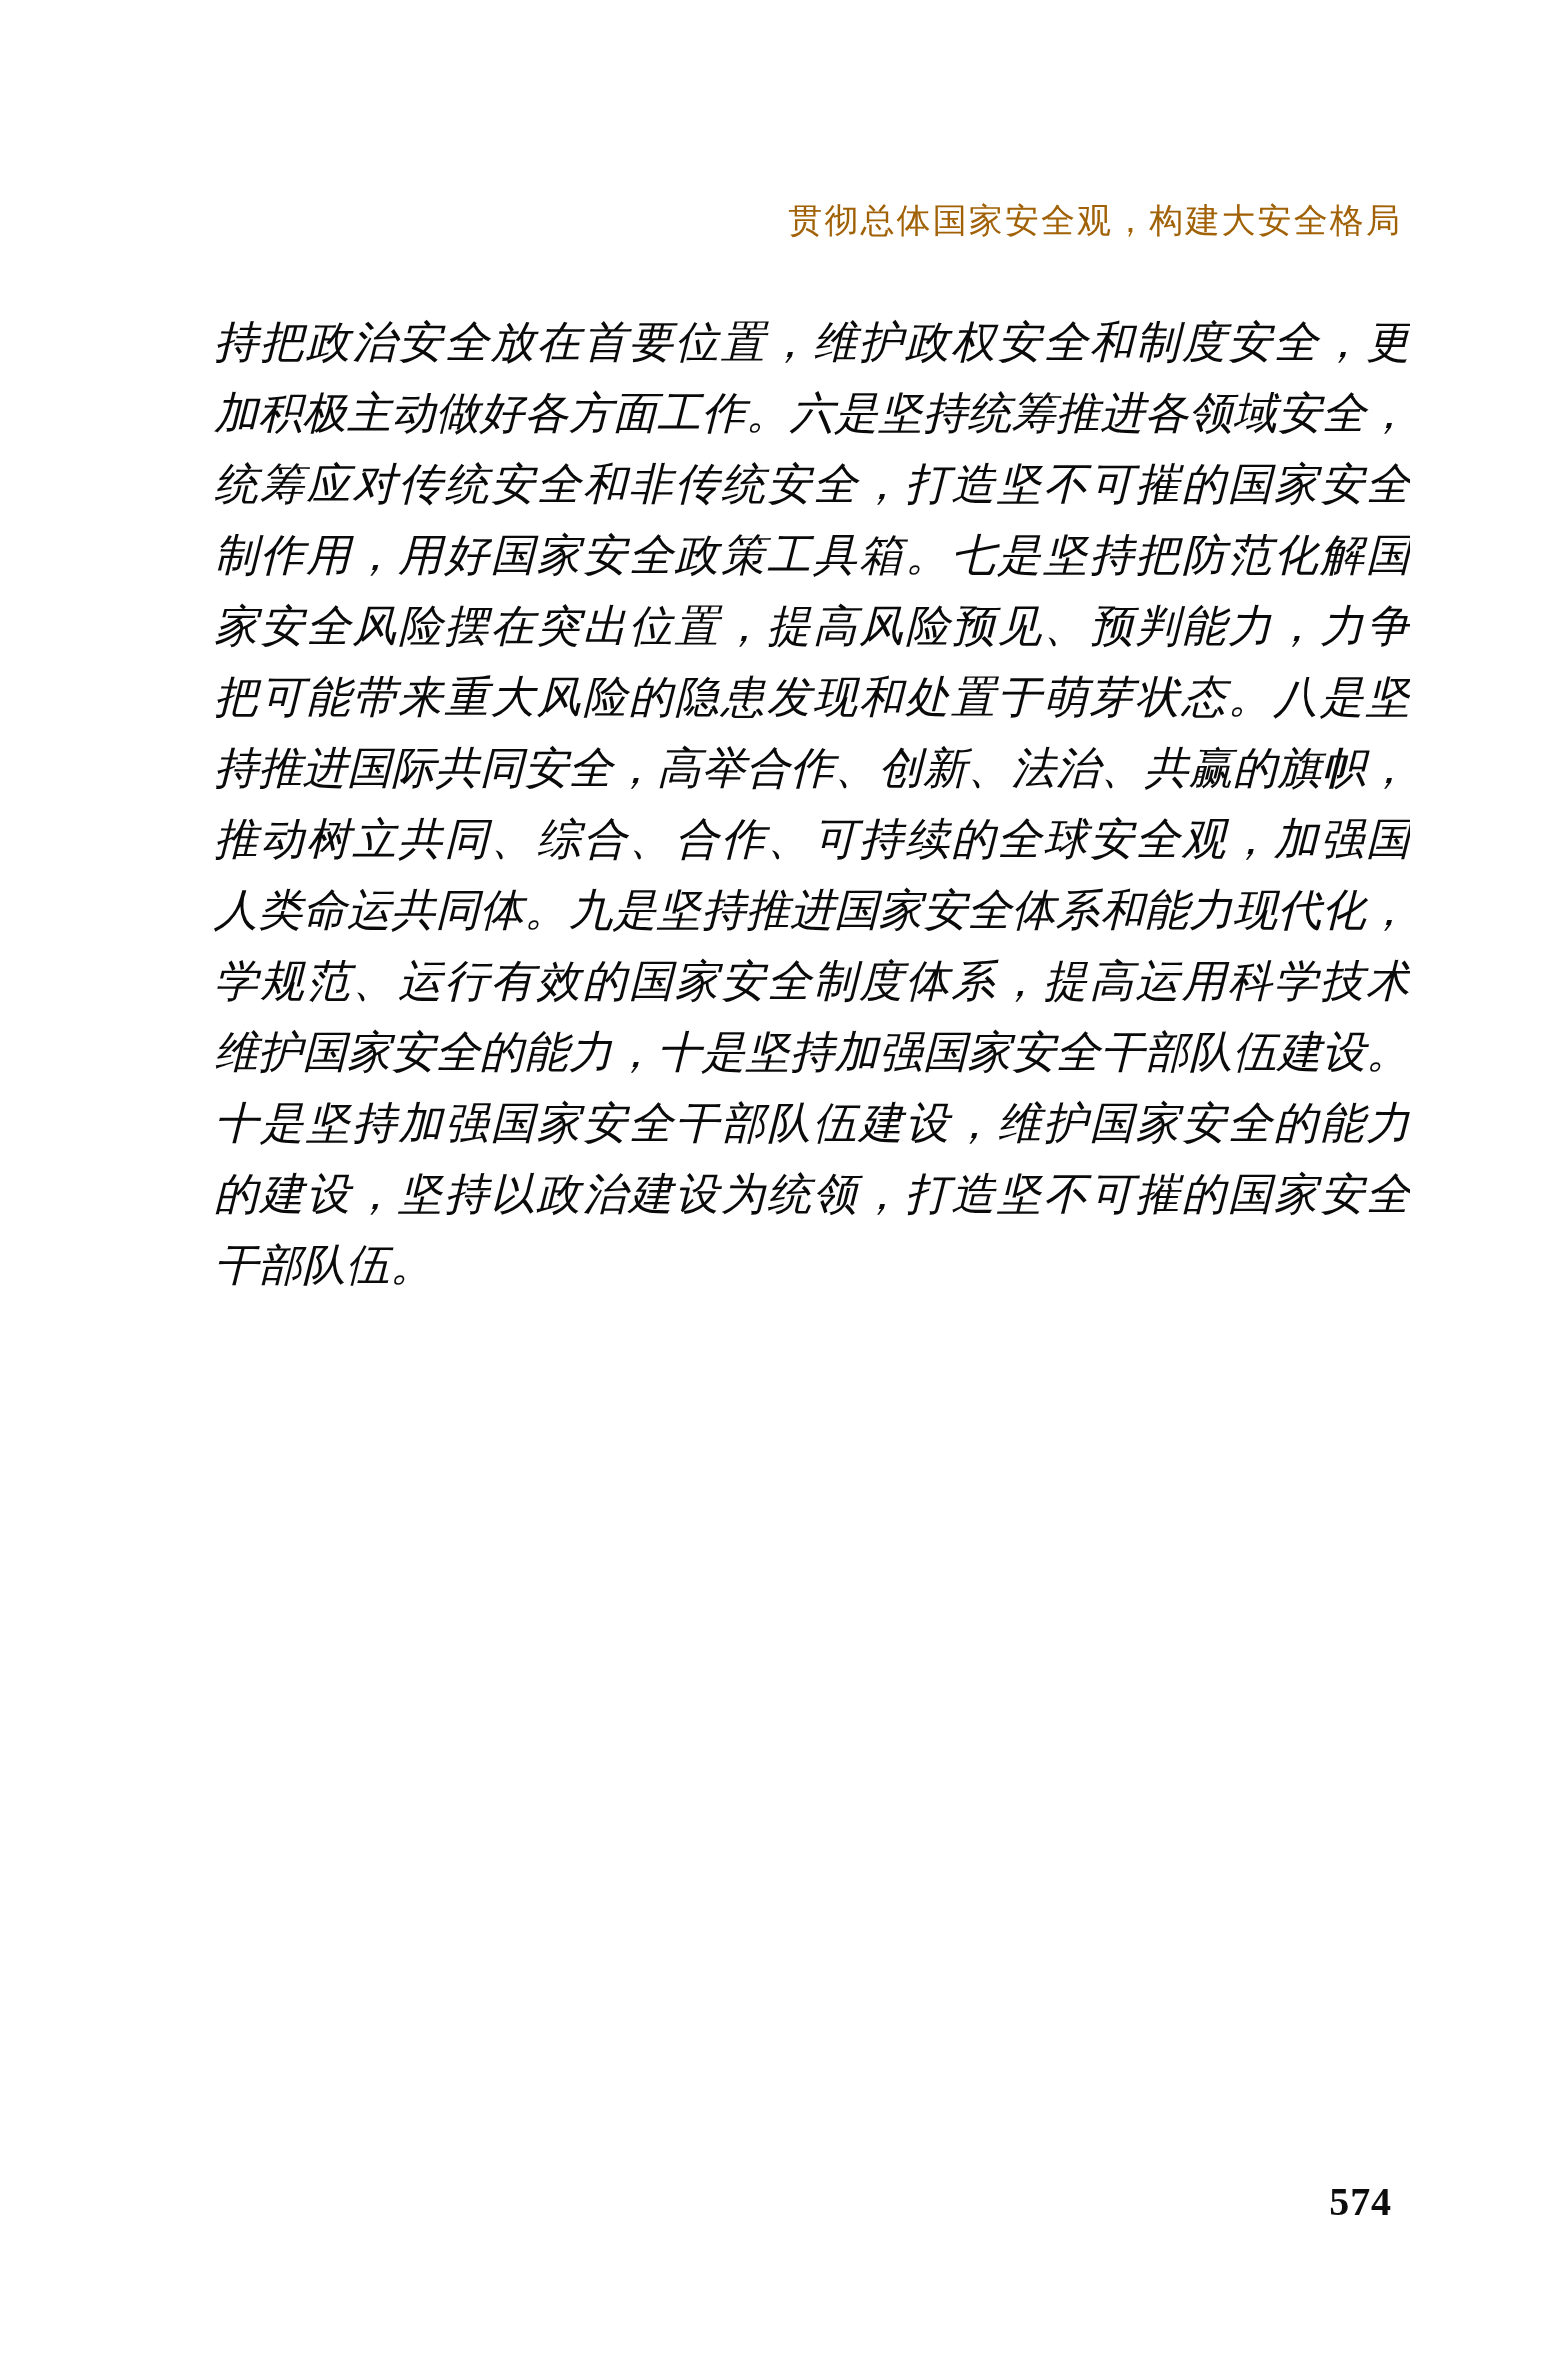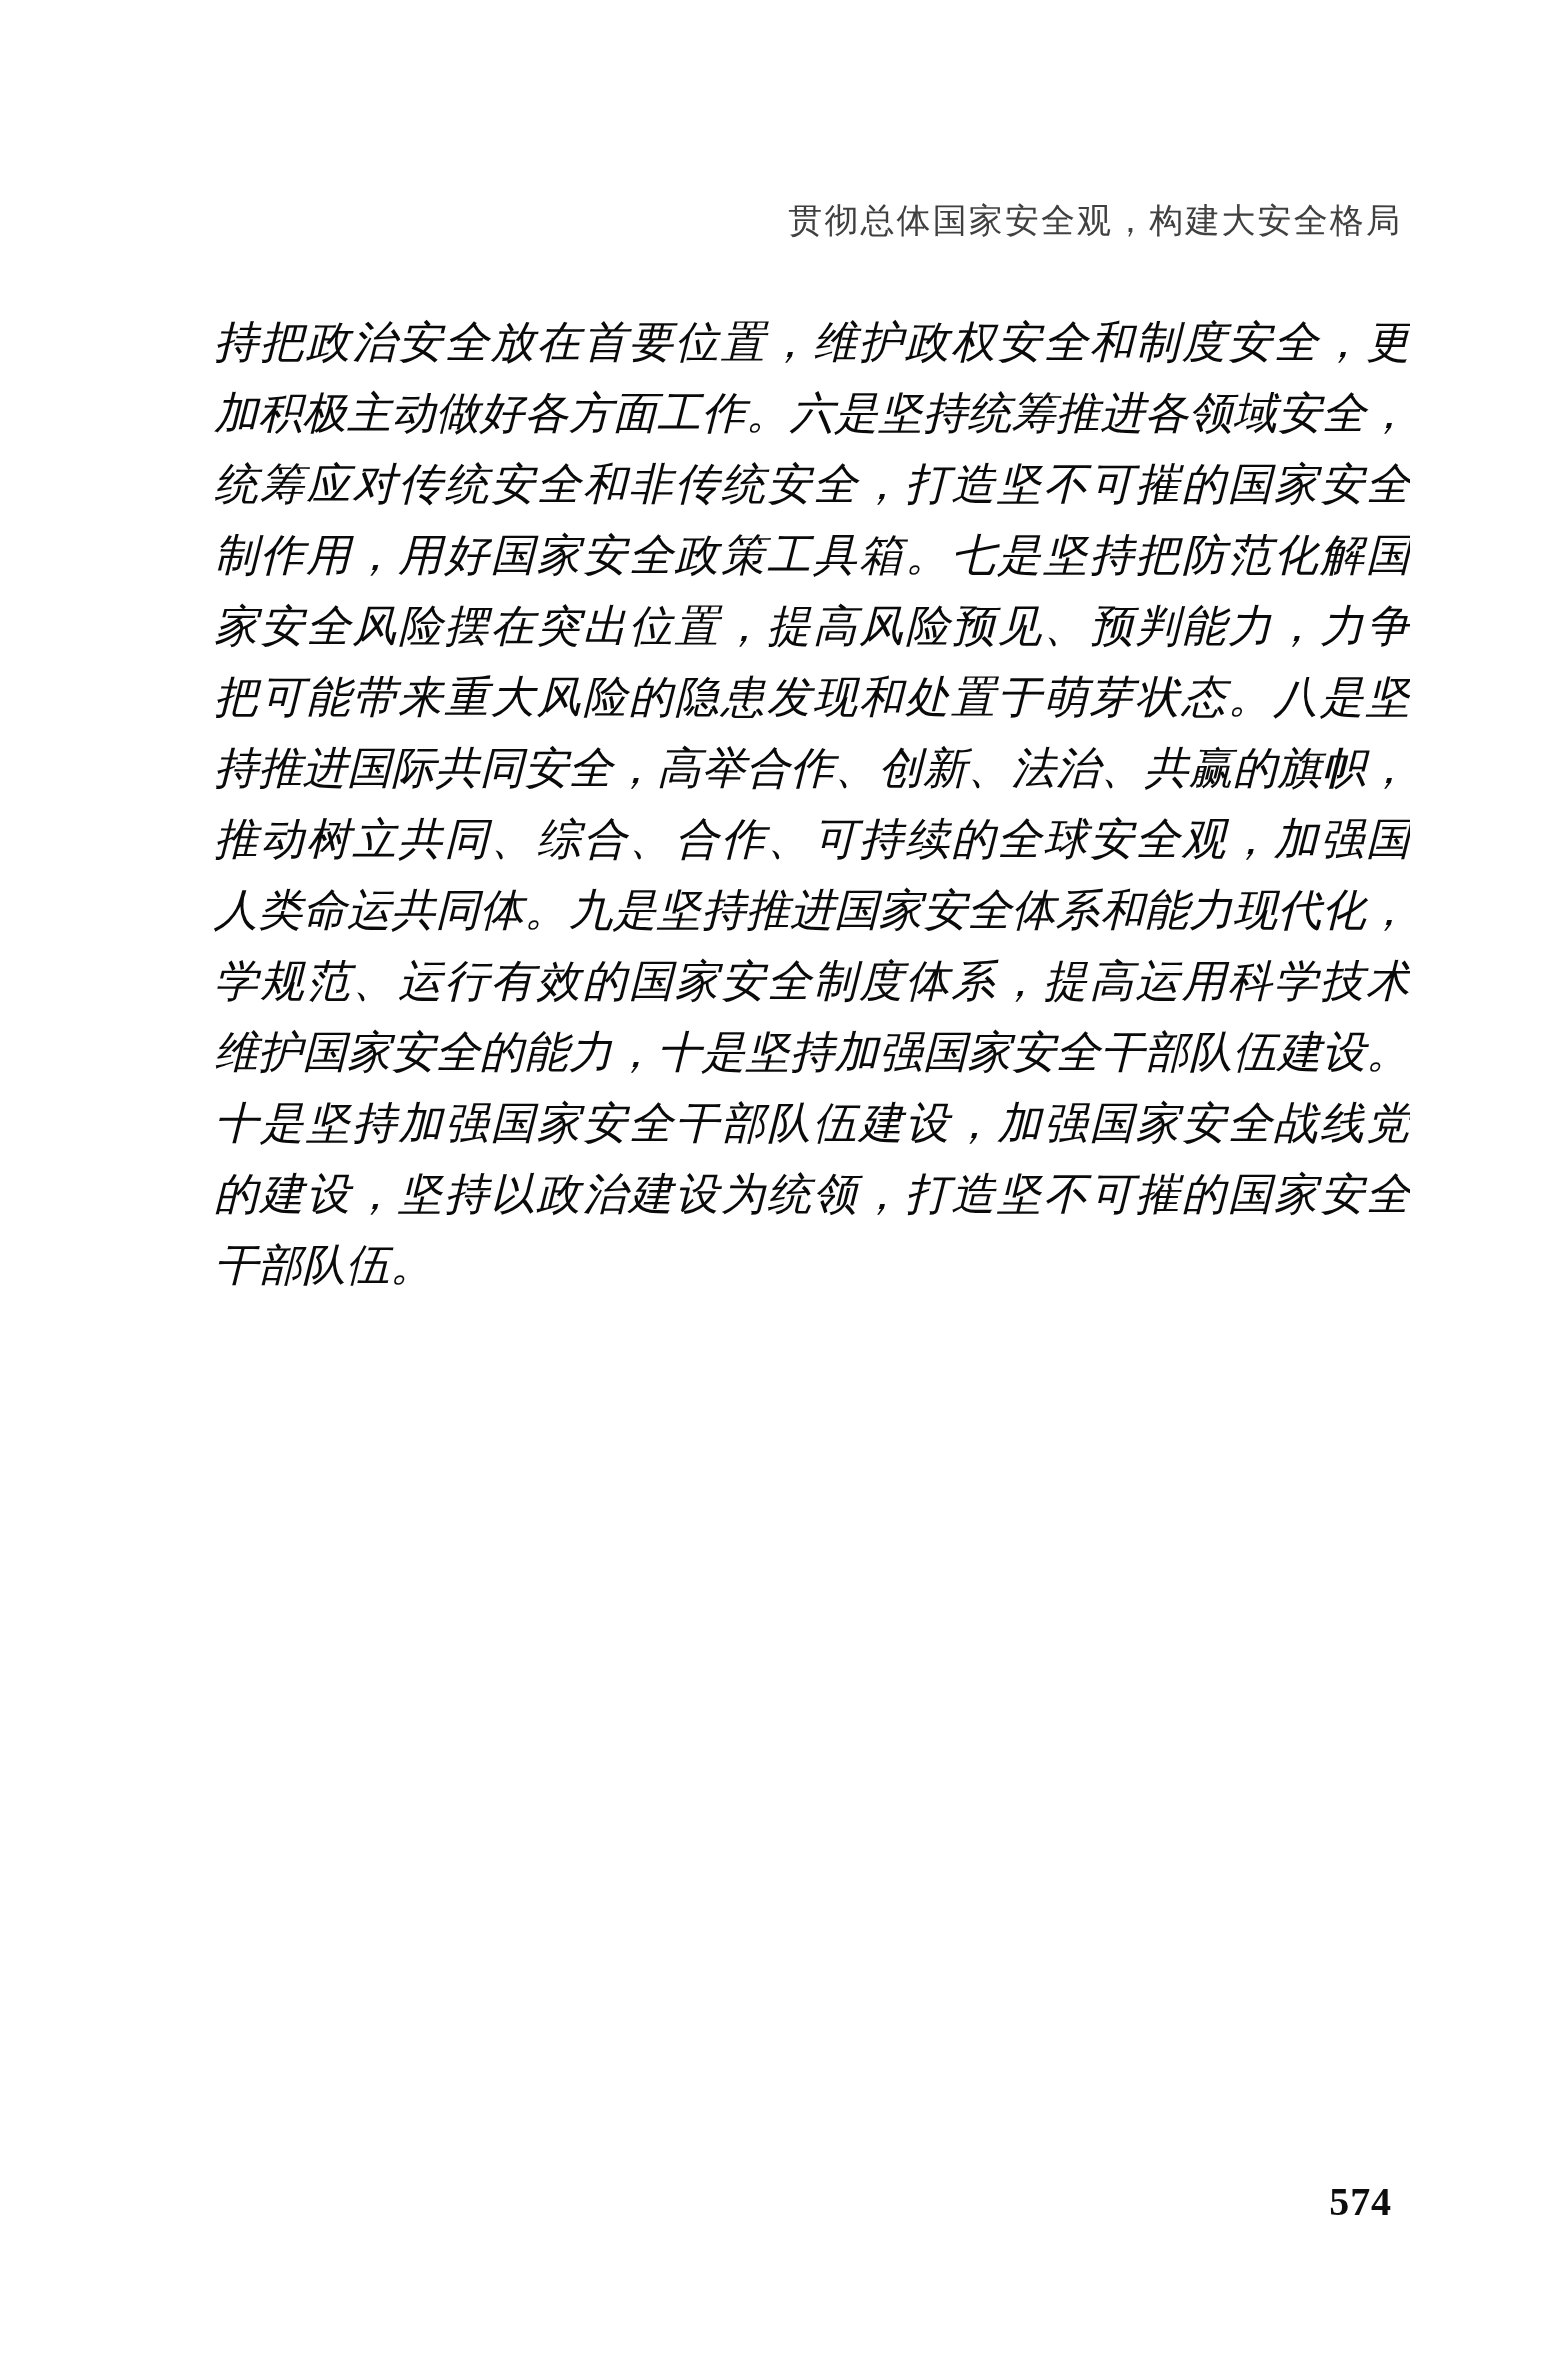--- a/index.html
+++ b/index.html
@@ -17,21 +17,21 @@
 
   
   .running-header {
     position: absolute;
     top: 200px;
     right: 148px;
     font-size: 34px;
     line-height: 41px;
     letter-spacing: 2.1px;
     white-space: nowrap;
-    color: #404040;
+    color: #a16207;
   }
 
   
   .body-text {
     position: absolute;
     top: 307px;
     left: 214px;
     width: 1196px;
     font-size: 44px;
     color: #0a0a0a;
@@ -76,21 +76,21 @@
     <div class="line">加积极主动做好各方面工作。六是坚持统筹推进各领域安全，</div>
     <div class="line">统筹应对传统安全和非传统安全，打造坚不可摧的国家安全</div>
     <div class="line">制作用，用好国家安全政策工具箱。七是坚持把防范化解国</div>
     <div class="line">家安全风险摆在突出位置，提高风险预见、预判能力，力争</div>
     <div class="line">把可能带来重大风险的隐患发现和处置于萌芽状态。八是坚</div>
     <div class="line">持推进国际共同安全，高举合作、创新、法治、共赢的旗帜，</div>
     <div class="line">推动树立共同、综合、合作、可持续的全球安全观，加强国</div>
     <div class="line">人类命运共同体。九是坚持推进国家安全体系和能力现代化，</div>
     <div class="line">学规范、运行有效的国家安全制度体系，提高运用科学技术</div>
     <div class="line">维护国家安全的能力，十是坚持加强国家安全干部队伍建设。</div>
-    <div class="line">十是坚持加强国家安全干部队伍建设，加强国家安全战线党</div>
+    <div class="line">十是坚持加强国家安全干部队伍建设，维护国家安全的能力</div>
     <div class="line">的建设，坚持以政治建设为统领，打造坚不可摧的国家安全</div>
     <div class="line last">干部队伍。</div>
   </main>
 
   <div class="page-number">574</div>
 
 </div>
 
 
 </body></html>

